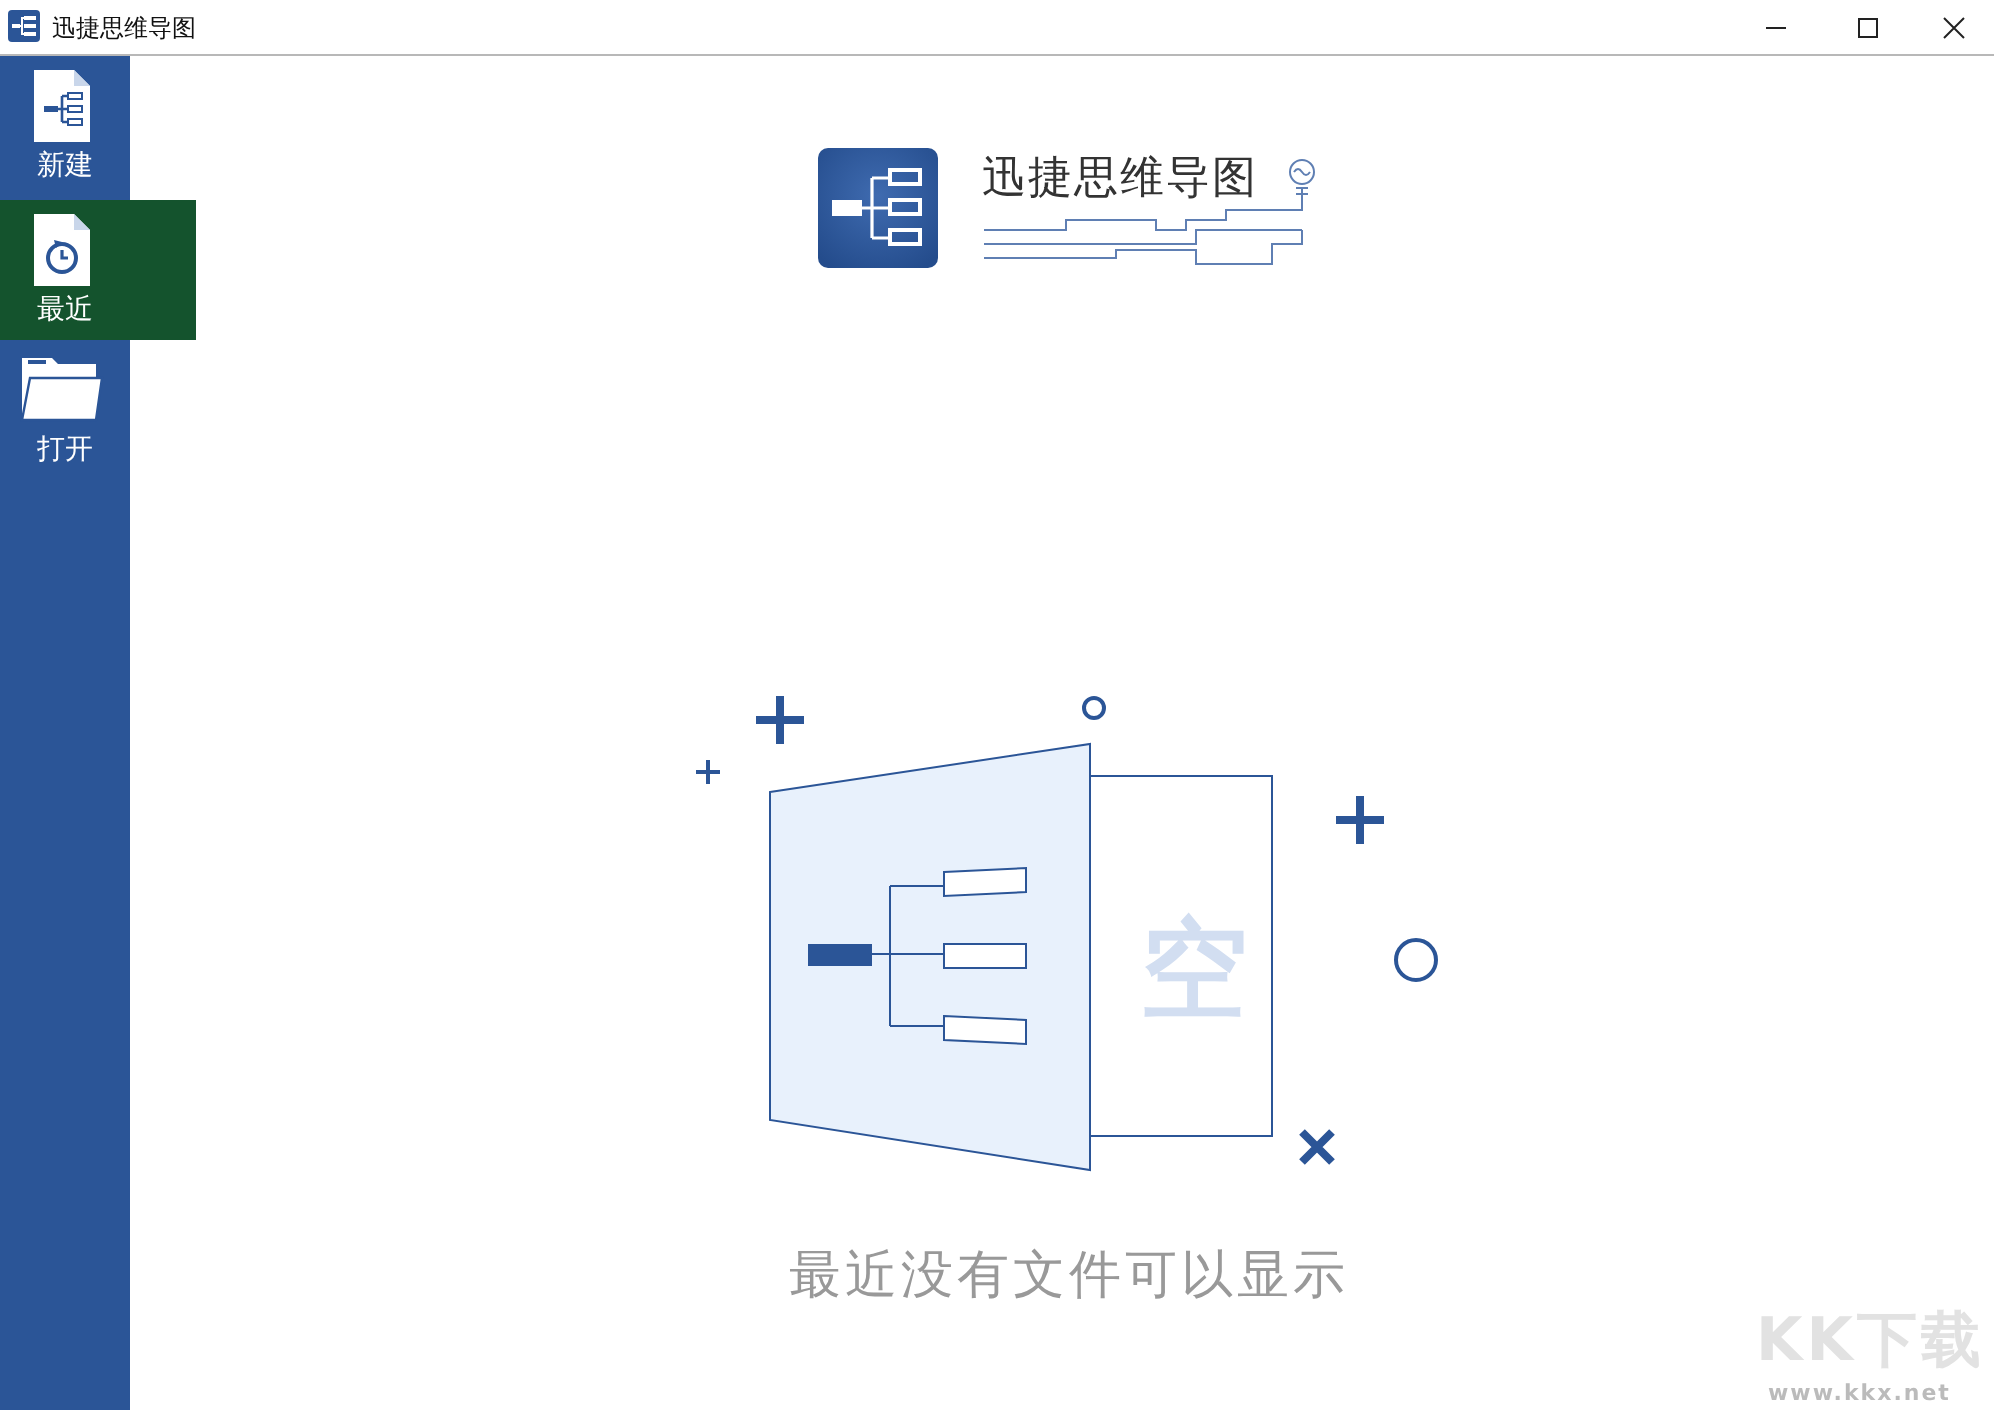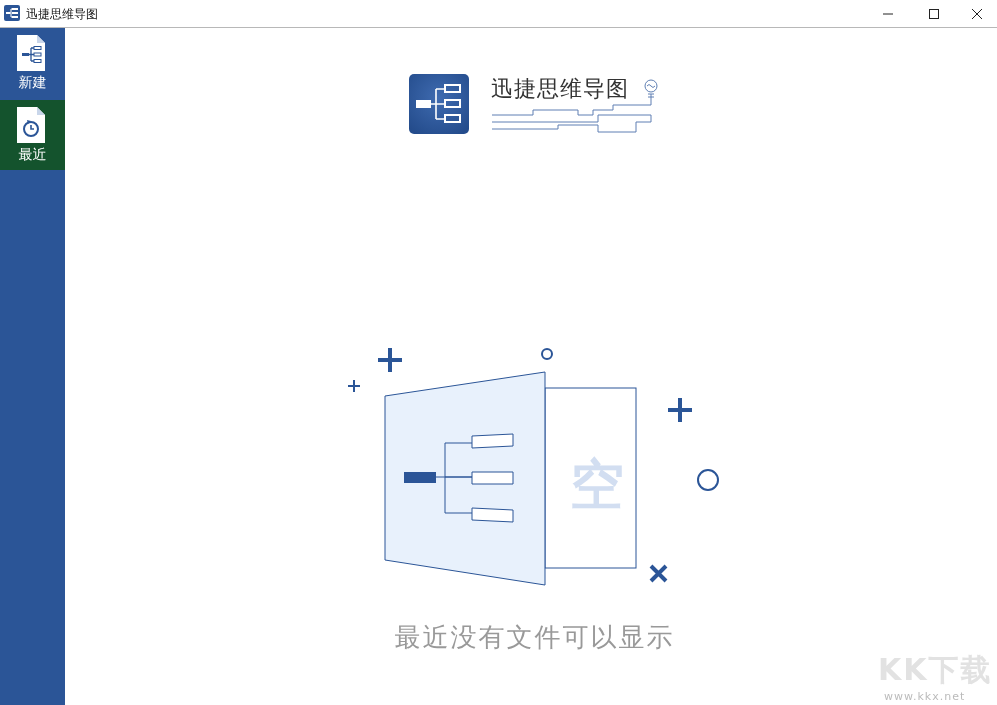--- a/index.html
+++ b/index.html
@@ -2,30 +2,30 @@
 <html><head>
 <meta charset="utf-8">
 <style>
   html,body{margin:0;padding:0;}
   body{width:997px;height:705px;overflow:hidden;background:#fff;font-family:"DejaVu Sans","Liberation Sans",sans-serif;position:relative;}
   .titlebar{position:absolute;left:0;top:0;width:997px;height:28px;background:#fff;border-bottom:1px solid #b8b8b8;box-sizing:border-box;}
   .app-icon{position:absolute;left:4px;top:5px;width:16px;height:16px;background:#2b5597;border-radius:2px;}
   .app-title{position:absolute;left:26px;top:6px;font-size:12px;color:#111;}
   .winbtn{position:absolute;top:0;width:46px;height:27px;display:flex;align-items:center;justify-content:center;cursor:pointer;}
   .sidebar{position:absolute;left:0;top:28px;width:65px;height:677px;background:#2b5597;}
-  .side-item{position:absolute;left:0;width:65px;height:70px;cursor:pointer;}
+  .side-item{position:absolute;left:0;width:65px;height:70px;cursor:pointer;padding-left:33px;}
   .side-item.active{background:#14532d;}
   .side-label{position:absolute;left:0;width:65px;text-align:center;top:46px;font-size:14px;color:#fff;}
   .side-icon{position:absolute;left:15px;top:6px;}
   .logo{position:absolute;left:409px;top:74px;}
   .logo-text{position:absolute;left:491px;top:74px;font-size:22px;color:#333;letter-spacing:1px;}
   .illus{position:absolute;left:340px;top:340px;}
   .empty-text{position:absolute;left:0;width:1069px;top:620px;text-align:center;font-size:26px;color:#999;letter-spacing:2px;}
   .watermark{position:absolute;left:878px;top:650px;text-align:right;}
-  .wm-url{position:absolute;left:884px;top:690px;font-size:11px;color:#bbb;font-weight:normal;letter-spacing:1px;}
+  .wm-url{position:absolute;left:884px;top:690px;font-size:11px;color:#bbb;font-weight:bold;letter-spacing:1px;}
 </style>
 </head>
 <body>
 
 <div class="titlebar">
   <div class="app-icon">
     <svg width="16" height="16" viewBox="0 0 16 16">
         <rect x="2" y="7" width="4" height="2" fill="#fff"></rect>
         <rect x="8" y="3" width="6" height="2" fill="#fff"></rect>
         <rect x="8" y="7" width="6" height="2" fill="#fff"></rect>
@@ -66,20 +66,28 @@
   </div>
   <div class="side-item active" style="top:72px">
     <svg class="side-icon" width="32" height="38" viewBox="0 0 32 38">
       <path d="M2 1 H22 L30 9 V37 H2 Z" fill="#fff"></path>
       <path d="M22 1 V9 H30" fill="#c9d6ea"></path>
       <circle cx="16" cy="23" r="7" fill="none" stroke="#2b5597" stroke-width="2"></circle>
       <path d="M16 19 V23 H19" stroke="#2b5597" stroke-width="1.6" fill="none"></path>
       <path d="M12 14 L16 15 L13 18 Z" fill="#2b5597"></path>
     </svg>
     <div class="side-label">最近</div>
+  </div>
+  <div class="side-item" style="top:142px">
+    <svg class="side-icon" style="left:10px;top:8px" width="42" height="34" viewBox="0 0 42 34">
+      <path d="M1 1 H16 L19 4 H38 V30 H1 Z" fill="#fff"></path>
+      <rect x="4" y="2" width="9" height="2" fill="#2b5597"></rect>
+      <path d="M5 11 H41 L38 32 H1 Z" fill="#fff" stroke="#2b5597" stroke-width="1.2"></path>
+    </svg>
+    <div class="side-label">打开</div>
   </div>
 </div>
 
 <svg class="logo" width="60" height="60" viewBox="0 0 60 60">
   <defs>
       <radialGradient id="lg" cx="50%" cy="40%" r="70%">
         <stop offset="0" stop-color="#3f6bb0"></stop>
         <stop offset="1" stop-color="#244c8c"></stop>
       </radialGradient>
     </defs>

